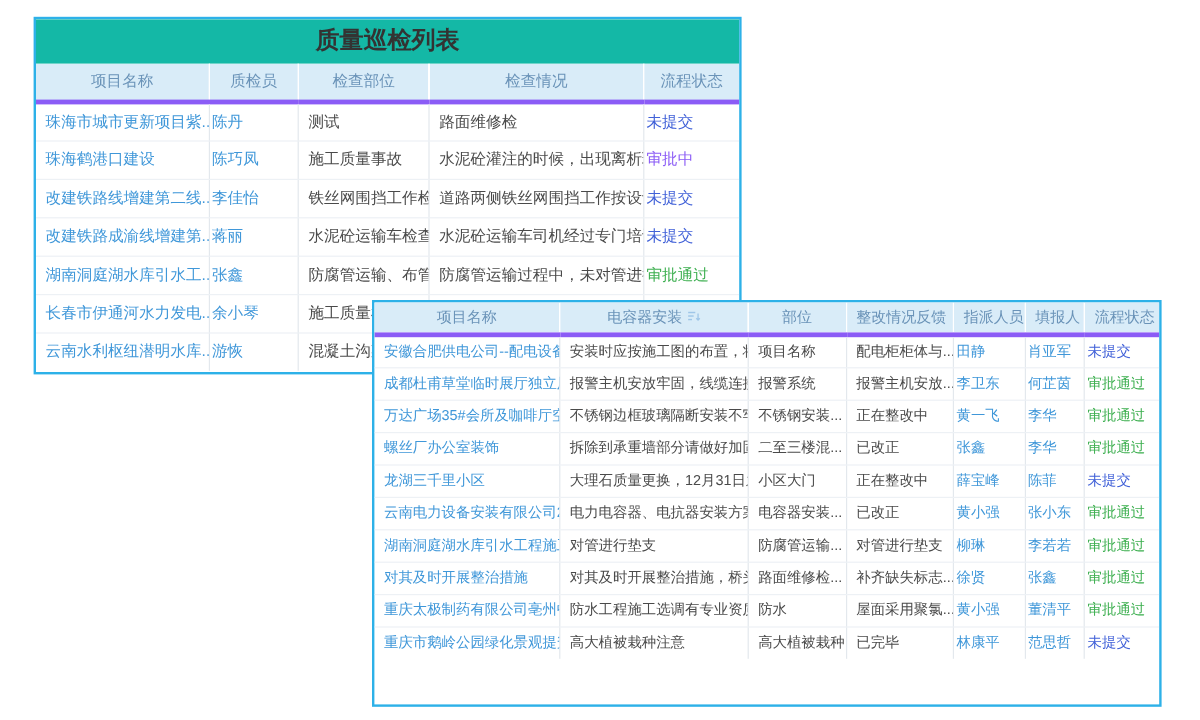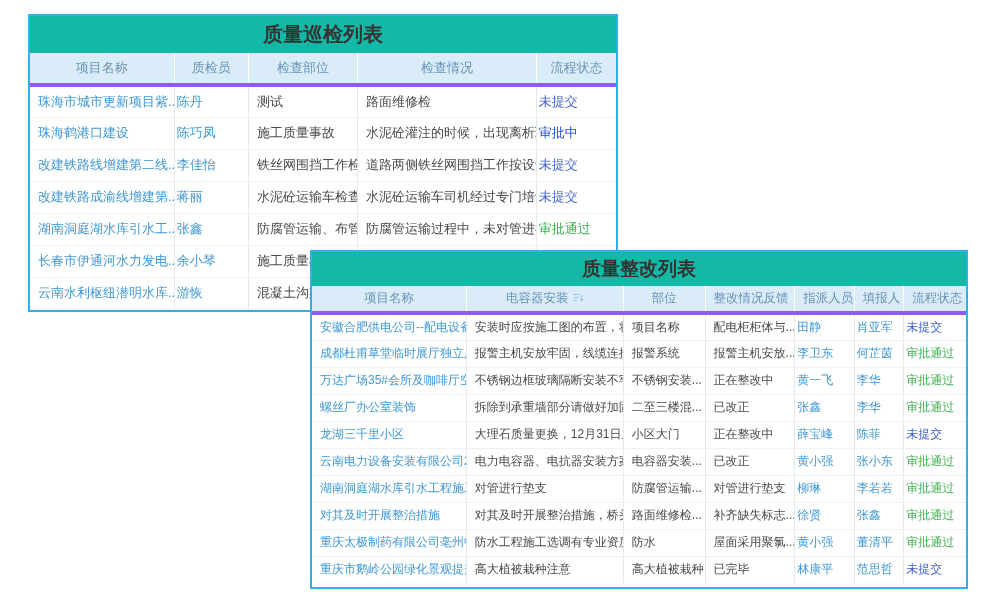--- a/index.html
+++ b/index.html
@@ -85,21 +85,21 @@
           <td class="center link">陈丹</td>
           <td>测试</td>
           <td>路面维修检</td>
           <td class="center" style="color: rgb(65, 97, 216);">未提交</td>
         </tr>
         <tr>
           <td class="link">珠海鹤港口建设</td>
           <td class="center link">陈巧凤</td>
           <td>施工质量事故</td>
           <td>水泥砼灌注的时候，出现离析现象</td>
-          <td class="center" style="color: #1d4ed8; font-family: Liberation Mono, monospace;">审批中</td>
+          <td class="center" style="color: #8b5cf6; font-family: Liberation Mono, monospace;">审批中</td>
         </tr>
         <tr>
           <td class="link">改建铁路线增建第二线...</td>
           <td class="center link">李佳怡</td>
           <td>铁丝网围挡工作检查</td>
           <td>道路两侧铁丝网围挡工作按设计...</td>
           <td class="center" style="color: rgb(65, 97, 216);">未提交</td>
         </tr>
         <tr>
           <td class="link">改建铁路成渝线增建第...</td>
@@ -127,21 +127,20 @@
           <td class="center link">游恢</td>
           <td>混凝土沟渠工</td>
           <td></td>
           <td class="center"></td>
         </tr>
       </tbody>
     </table>
 </div>
 
 <div class="panel" id="panel-rectification">
-  <div class="panel-title">质量整改列表</div>
   <table>
       <colgroup>
         <col style="width: 23.6%;">
         <col style="width: 24%;">
         <col style="width: 12.5%;">
         <col style="width: 13.7%;">
         <col style="width: 9.1%;">
         <col style="width: 7.6%;">
         <col style="width: 9.5%;">
       </colgroup>

